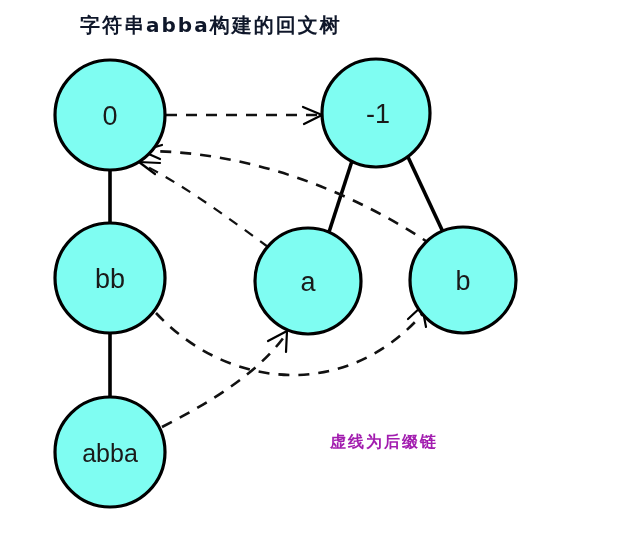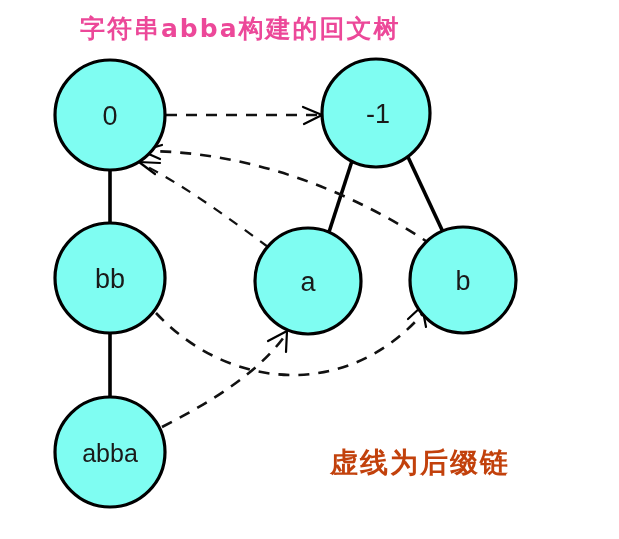--- a/index.html
+++ b/index.html
@@ -62,34 +62,34 @@
     stroke: #000000;
     stroke-width: 2.2;
     fill: none;
     stroke-linecap: round;
   }
   .title-text {
     position: absolute;
     left: 80px;
     top: 12px;
     font-family: "DejaVu Sans", "Liberation Sans", sans-serif;
-    font-size: 25px;
+    font-size: 20px;
     font-weight: bold;
-    color: #ec4899;
+    color: #0f172a;
     letter-spacing: 2px;
     white-space: nowrap;
   }
   .caption-text {
     position: absolute;
     left: 330px;
-    top: 444px;
+    top: 432px;
     font-family: "DejaVu Sans", "Liberation Sans", sans-serif;
-    font-size: 28px;
+    font-size: 16px;
     font-weight: bold;
-    color: #c2410c;
+    color: #a21caf;
     letter-spacing: 2px;
     white-space: nowrap;
   }
 </style>
 </head>
 <body>
 
 <div id="canvas">
 
   <svg id="diagram" viewBox="0 0 619 539">

